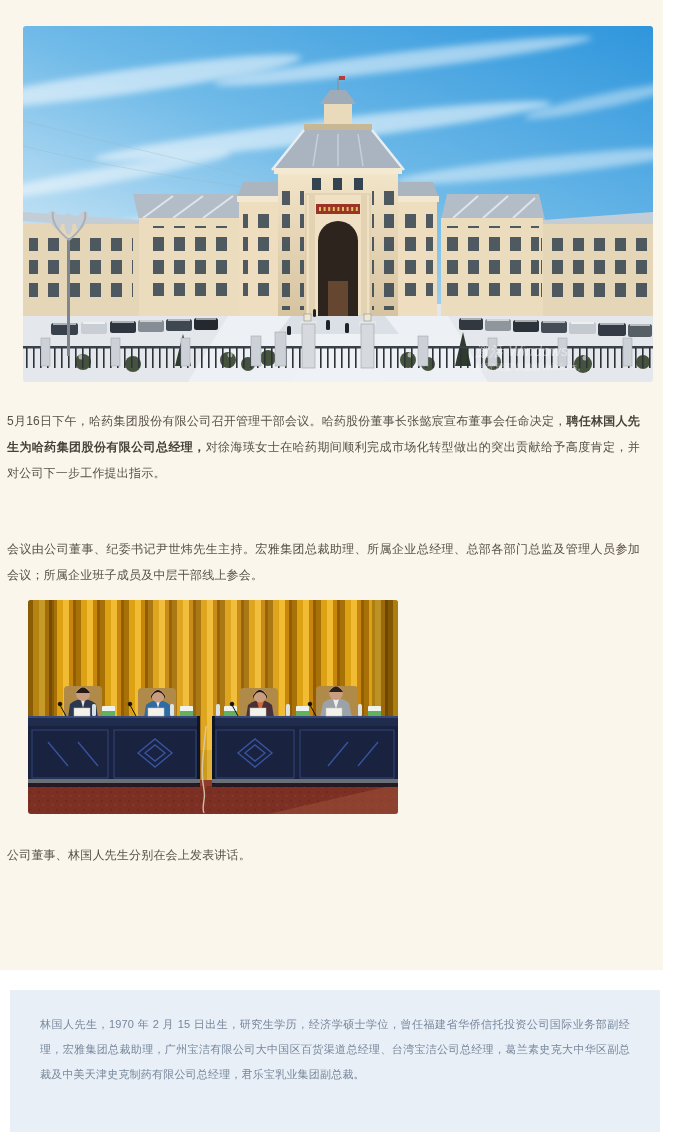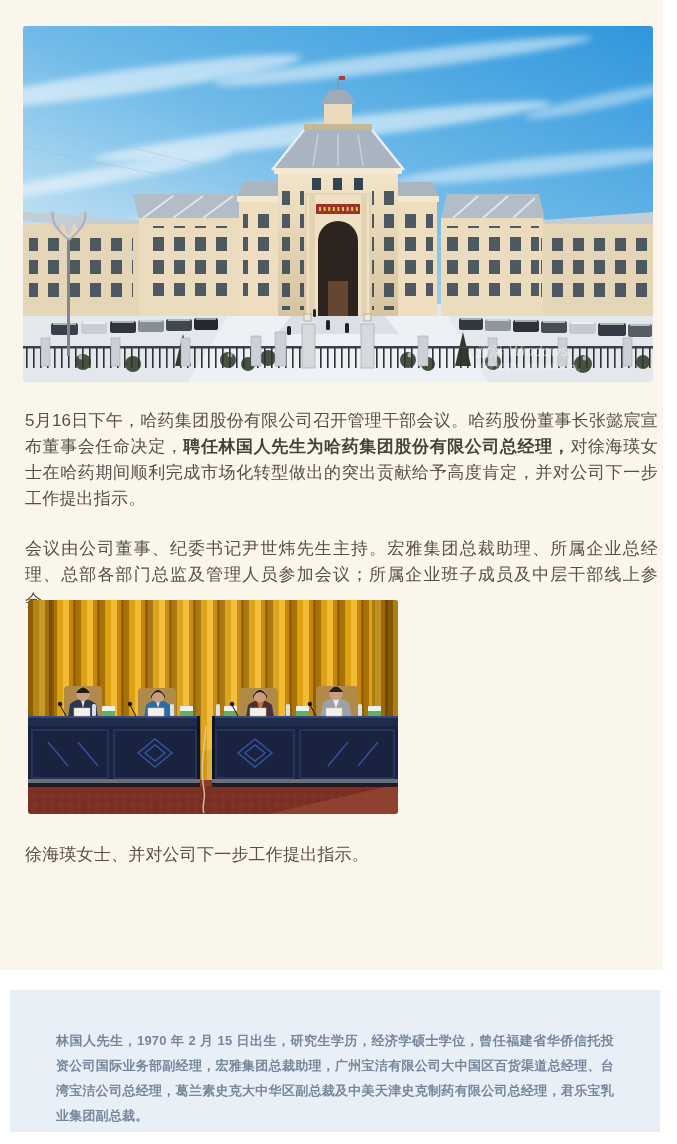--- a/index.html
+++ b/index.html
@@ -10,37 +10,37 @@
   }
   .card{
     position:absolute;left:0;top:0;width:663px;height:970px;
     background:#fbf6eb;
   }
   .photo{position:absolute;border-radius:3px;overflow:hidden;line-height:0;}
   .photo svg{display:block;}
   .photo1{left:23px;top:26px;width:630px;height:356px;font-style:italic;}
   .photo2{left:28px;top:600px;width:370px;height:214px;}
   .para{
-    position:absolute;left:25px;width:633px;margin:0;
-    font-size:17px;line-height:26px;color:#57504a;
+    position:absolute;left:7px;width:633px;margin:0;
+    font-size:12px;line-height:26px;color:#57504a;
     letter-spacing:.2px;text-align:justify;
   }
   .para .bold{font-weight:bold;color:#47413b;}
   .p1{top:408px;}
   .p2{top:536px;}
   .p3{top:842px;}
   .p4{top:888px;}
   .bio-box{
     position:absolute;left:10px;top:990px;width:650px;height:142px;
     box-sizing:border-box;padding:22px 30px;
     background:#e9eff7;
   }
   .bio-box p{
-    margin:16px;font-size:13px;line-height:25px;color:#76879b;
-    letter-spacing:.2px;text-align:justify;font-weight:bold;
+    margin:0;font-size:11px;line-height:25px;color:#76879b;
+    letter-spacing:.2px;text-align:justify;
   }
 </style>
 </head>
 <body>
 
 <div class="card">
 
   <div class="photo photo1">
     <svg viewBox="0 0 630 356" width="630" height="356" preserveAspectRatio="none">
       <defs>
@@ -440,20 +440,20 @@
             <circle cx="204" cy="104" r="1.8" fill="#15120e"></circle>
           <line x1="288" y1="116" x2="282" y2="105"></line>
             <circle cx="282" cy="104" r="1.8" fill="#15120e"></circle>
         </g>
       </g>
 
       <path d="M178,126 C176,150 172,170 176,190 C178,200 173,206 176,213" stroke="#d9cbb2" stroke-width="1.4" fill="none" opacity=".9"></path>
     </svg>
   </div>
 
-  <p class="para p3">徐海瑛女士、并对公司下一步工作提出指示。</p>
+  <p class="para p3">公司董事、林国人先生分别在会上发表讲话。</p>
 
 
 </div>
 
 <div class="bio-box">
   <p>林国人先生，1970 年 2 月 15 日出生，研究生学历，经济学硕士学位，曾任福建省华侨信托投资公司国际业务部副经理，宏雅集团总裁助理，广州宝洁有限公司大中国区百货渠道总经理、台湾宝洁公司总经理，葛兰素史克大中华区副总裁及中美天津史克制药有限公司总经理，君乐宝乳业集团副总裁。</p>
 </div>
 
 </body></html>

